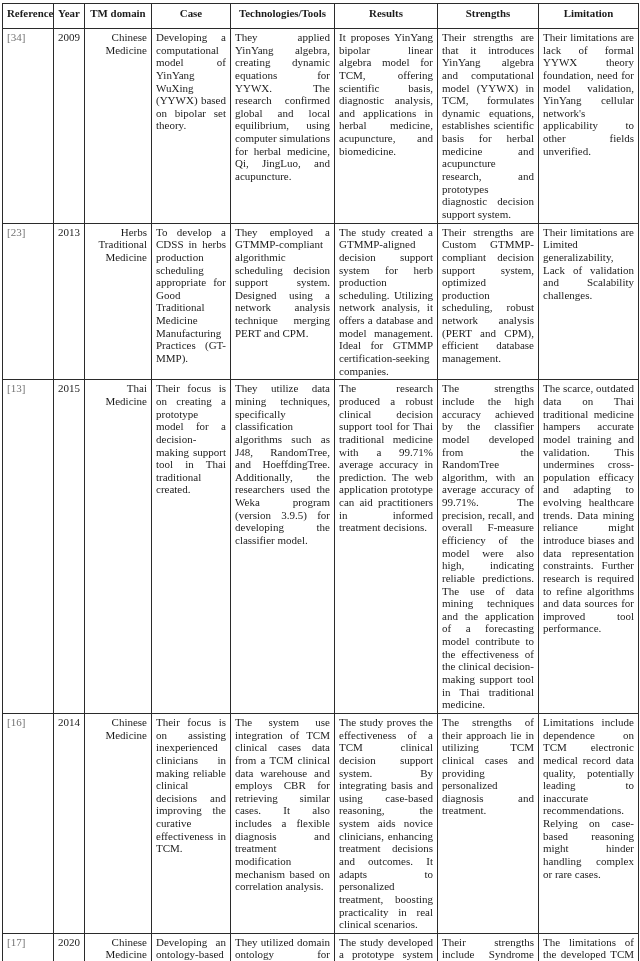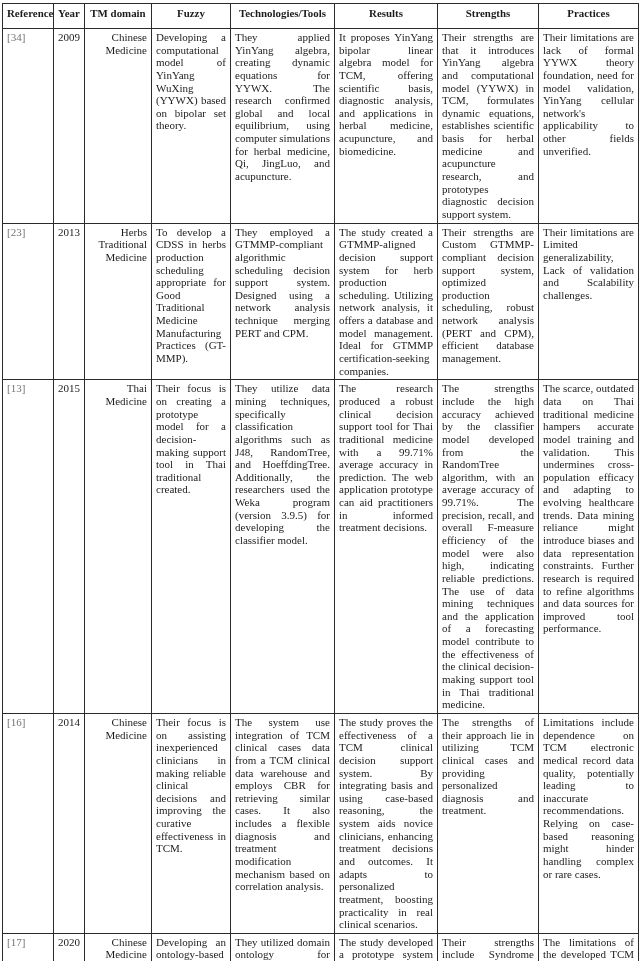--- a/index.html
+++ b/index.html
@@ -64,25 +64,25 @@
       <col style="width:104px">
         <col style="width:103px">
         <col style="width:101px">
         <col style="width:100px">
     </colgroup>
     <thead>
       <tr>
           <th>Reference</th>
           <th>Year</th>
           <th>TM domain</th>
-          <th>Fuzzy</th>
+          <th>Case</th>
           <th>Technologies/Tools</th>
           <th>Results</th>
           <th>Strengths</th>
-          <th>Practices</th>
+          <th>Limitation</th>
         </tr>
     </thead>
     <tbody>
         <tr>
     <td class="ref">[34]</td>
     <td class="plain">2009</td>
     <td class="plain">Chinese Medicine</td>
     <td class="justify">Developing a computational model of YinYang WuXing (YYWX) based on bipolar set theory.</td>
     <td class="justify">They applied YinYang algebra, creating dynamic equations for YYWX. The research confirmed global and local equilibrium, using computer simulations for herbal medicine, Qi, JingLuo, and acupuncture.</td>
     <td class="justify">It proposes YinYang bipolar linear algebra model for TCM, offering scientific basis, diagnostic analysis, and applications in herbal medicine, acupuncture, and biomedicine.</td>

